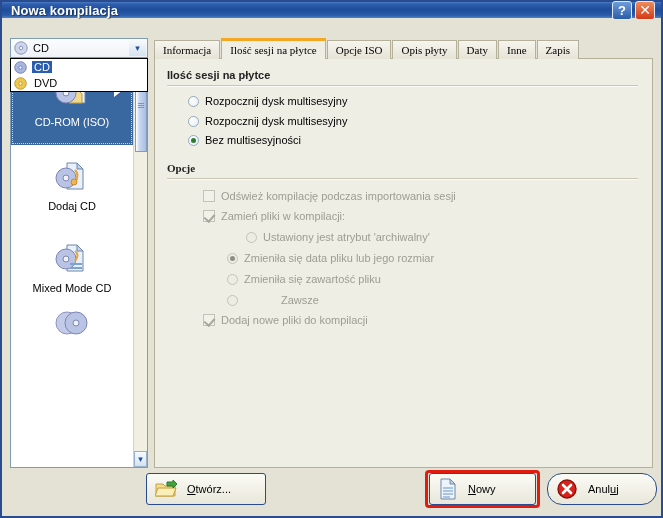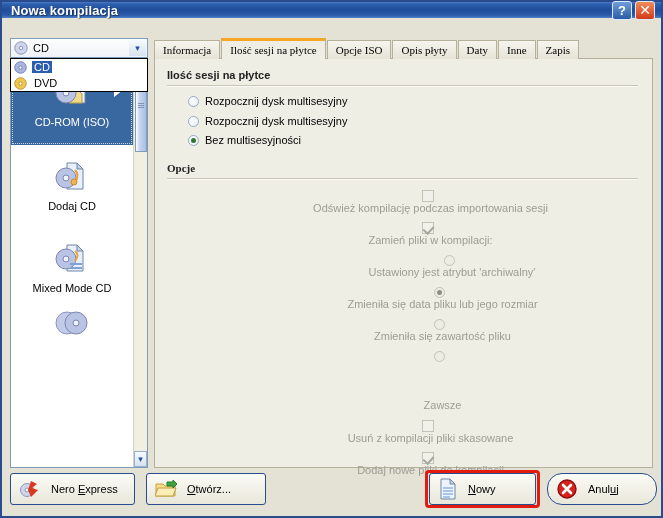--- a/index.html
+++ b/index.html
@@ -131,21 +131,21 @@
   }
   .section-title{
     font-size:11px;font-weight:bold;color:#222;
     margin:10px 0 0 12px;
   }
   .hr{
     height:1px;background:#c9c6b4;border-bottom:1px solid #fbfbf5;
     margin:4px 14px 0 12px;
   }
   .opt{display:flex;align-items:center;font-size:11px;margin-top:8px;}
-  .opt.dim{color:#9d9d93;flex-direction:column;}
+  .opt.dim{color:#9d9d93;}
 
   .radio{
     width:11px;height:11px;border-radius:50%;
     background:linear-gradient(135deg,#ffffff,#eef1f6);
     border:1px solid #93a8c4;box-sizing:border-box;
     flex:none;position:relative;
   }
   .radio.dim{border-color:#c3c3b8;background:#eeede4;}
   .radio.on::after{
     content:"";position:absolute;left:2px;top:2px;width:5px;height:5px;
@@ -364,43 +364,31 @@
           <span class="radio dim"></span>
           <span class="txt">Zmieniła się zawartość pliku</span>
         </div>
         <div class="opt dim" style="margin-top:9px;gap:37px;">
           <span class="radio dim"></span>
           <span class="txt">Zawsze</span>
         </div>
       </div>
 
       <div style="margin-left:48px;">
-        <div class="opt dim" style="margin-top:9px;">
-          <span class="check dim"></span>
-          <span class="txt">Usuń z kompilacji pliki skasowane</span>
-        </div>
         <div class="opt dim" style="margin-top:8px;">
           <span class="check on dim"></span>
           <span class="txt">Dodaj nowe pliki do kompilacji</span>
         </div>
       </div>
 
     </div>
   </div>
 
   <div class="btnbar">
 
-    <div class="btn" style="left:0px;width:125px;">
-      <svg class="bico" width="22" height="22" viewBox="0 0 22 22">
-        <ellipse cx="8" cy="12" rx="6.5" ry="6.5" fill="#cfd6ea" stroke="#8d95bd"></ellipse>
-        <ellipse cx="8" cy="12" rx="2" ry="2" fill="#f4f6fc" stroke="#8d95bd"></ellipse>
-        <path d="M12 3 L18 6 L13 10 L19 12 L12 19 L9 12 Z" fill="#d83a20"></path>
-      </svg>
-      <span class="blbl"><span>Nero </span><u>E</u><span>xpress</span></span>
-    </div>
 
     <div class="btn" style="left:136px;width:120px;">
       <svg class="bico" width="22" height="20" viewBox="0 0 22 20">
         <path d="M1 5 h7 l2 2 h10 v10 h-19 z" fill="#f5dd8c" stroke="#c2a03f"></path>
         <path d="M3 9 h18 l-3 8 h-18 z" fill="#fbeeb6" stroke="#c2a03f"></path>
         <path d="M12 3 l6 0 l0 -2 l4 4 l-4 4 l0 -2 l-6 0 z" fill="#3fa33f" stroke="#2a7a2a"></path>
       </svg>
       <span class="blbl"><u>O</u><span>twórz...</span></span>
     </div>
 

